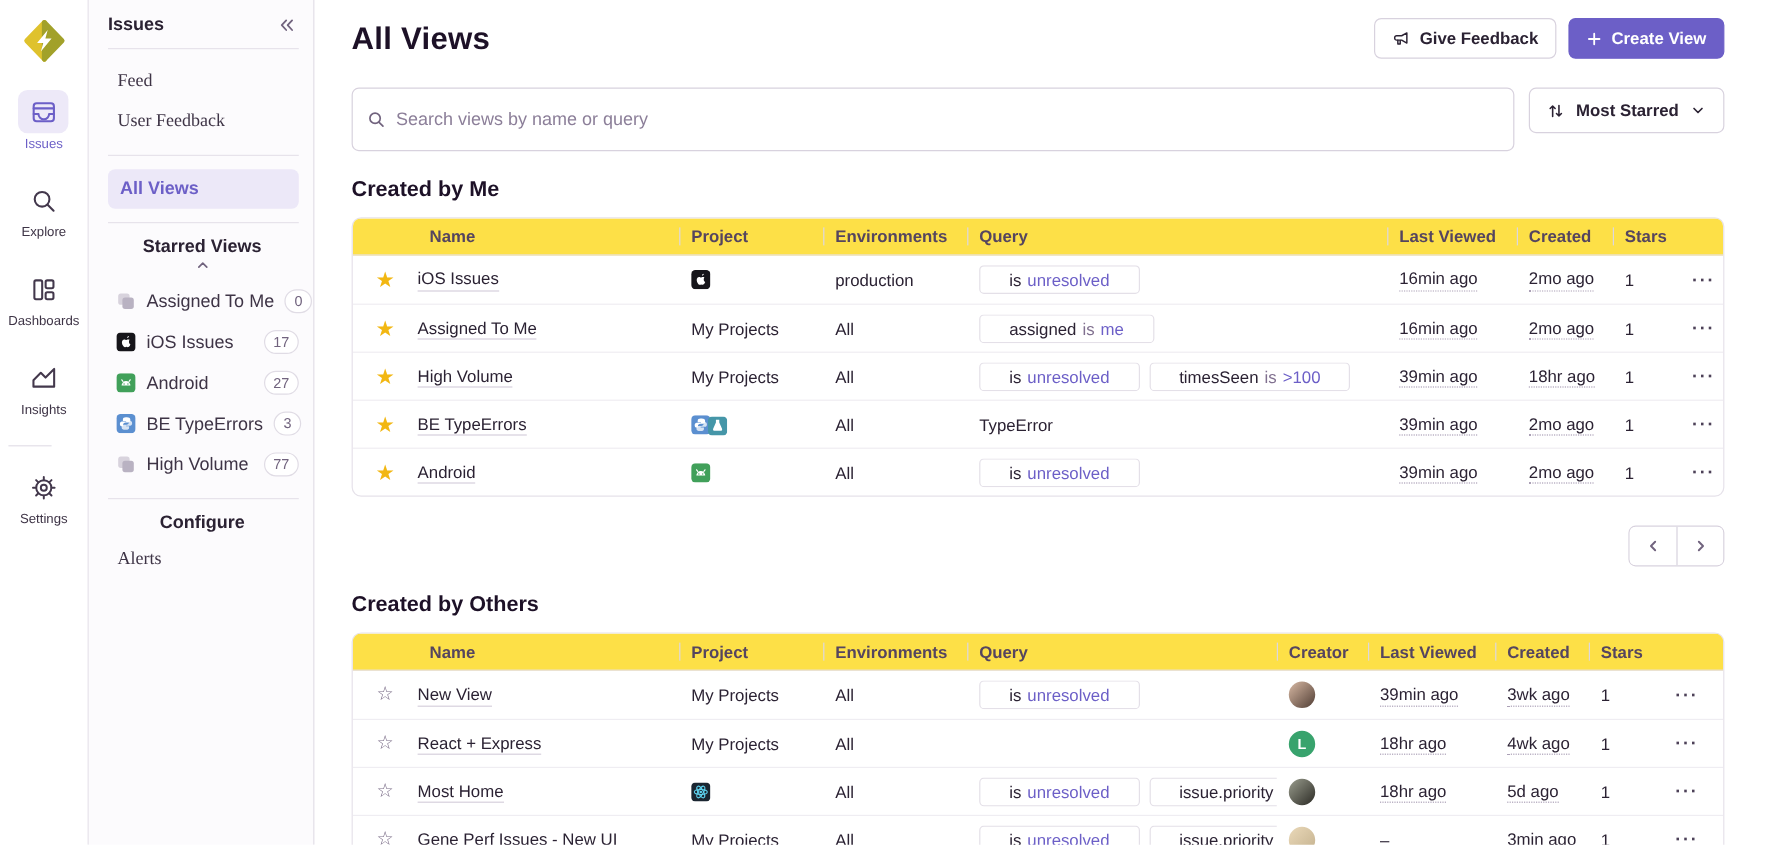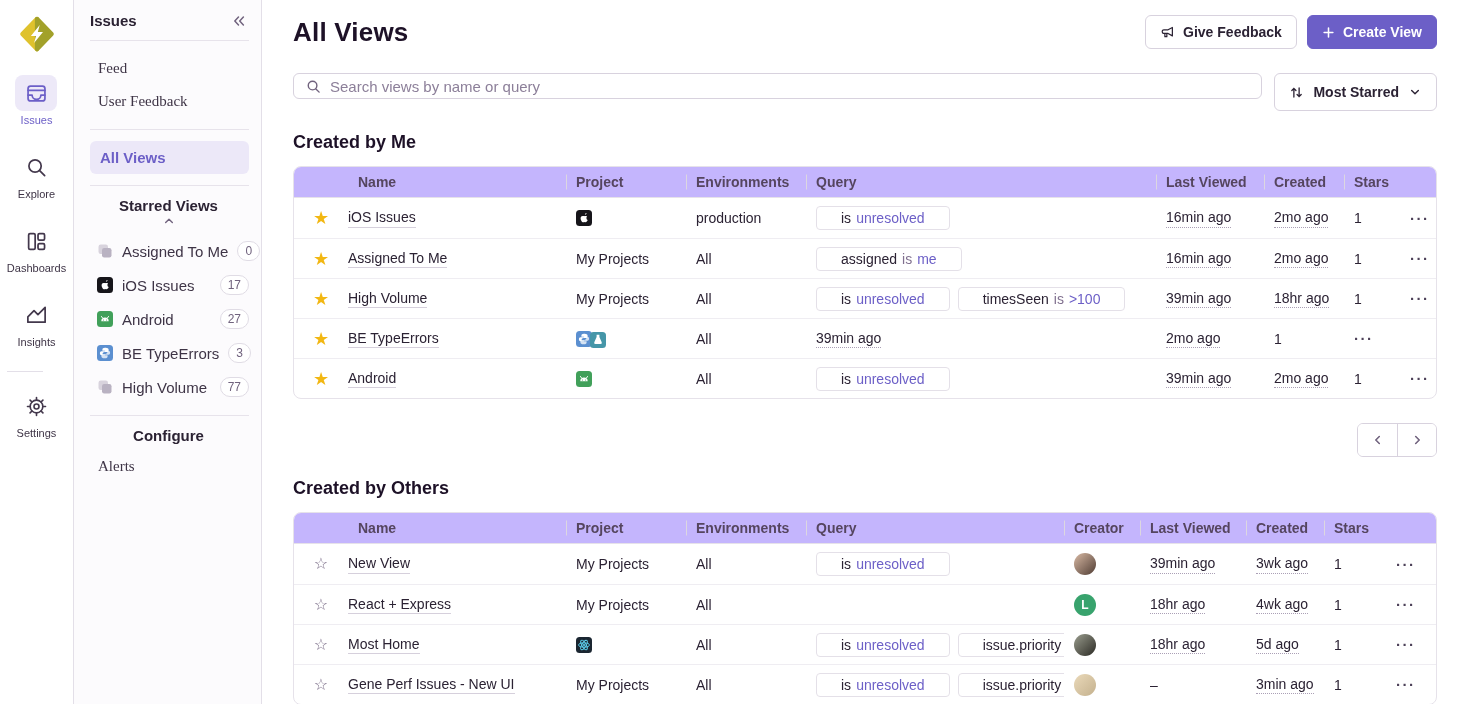--- a/index.html
+++ b/index.html
@@ -40,32 +40,32 @@
   .main { flex:1; min-width:0; padding:15px 34px 0 31px; }
   .page-head { display:flex; justify-content:space-between; align-items:center; }
   h1 { font-size:26px; font-weight:700; color:#1D1127; letter-spacing:.2px; }
   .head-actions { display:flex; gap:10px;margin-left:43px; }
   .btn { display:inline-flex; align-items:center; gap:8px; height:34px; padding:0 14px;
     border-radius:6px; font-size:14px; font-weight:600; cursor:pointer;
     border:1px solid #D8D2DE; background:#fff; color:#2B2233; }
   .btn.primary { background:#6C5FC7; border-color:#6C5FC7; color:#fff; }
 
   .toolbar { display:flex; gap:12px; margin-top:24px; }
-  .search { flex:1; display:flex; align-items:center; gap:9px; height:26px;
+  .search { flex:1; display:flex; align-items:center; gap:9px; height:53px;
     border:1px solid #D8D2DE; border-radius:6px; background:#fff; padding:0 12px; }
   .search input { border:none; outline:none; flex:1; font-size:15px; color:#2B2233; background:transparent;
     font-family:"Liberation Sans", sans-serif; }
   .search input::placeholder { color:#8C7F99; }
   .sort-btn { display:flex; align-items:center; gap:9px; height:38px; padding:0 14px;
     border:1px solid #D8D2DE; border-radius:6px; background:#fff;
     font-size:14px; font-weight:600; color:#2B2233; cursor:pointer; }
 
   .section-title { font-size:18px; font-weight:700; color:#1D1127; margin:21px 0 13px; }
   .tbl { border:1px solid #E6E2EA; border-radius:8px; background:#fff; overflow:hidden; }
-  .thead { display:grid; background:#c4b5fd; height:31px; align-items:center;
+  .thead { display:grid; background:#fde047; height:31px; align-items:center;
     border-bottom:1px solid #E6E2EA; color:#55455F; font-size:14px; font-weight:600; }
   .tr { display:grid; height:40px; align-items:center; border-top:1px solid #EFEDF2;
     font-size:14px; color:#2B2233; }
   .tbody .tr:first-child { border-top:none; }
   .t1 .thead, .t1 .tr { grid-template-columns:54px 218px 120px 120px 1fr 108px 80px 56px 36px; }
   .t2 .thead, .t2 .tr { grid-template-columns:54px 218px 120px 120px 1fr 76px 106px 78px 62px 50px; }
   .th { position:relative; padding-left:10px; white-space:nowrap; }
   .th:first-child { padding:0; }
   .th.sep::before { content:''; position:absolute; left:0; top:50%; transform:translateY(-50%);
     width:1px; height:15px; background:#DCD7E0; }
@@ -426,20 +426,23 @@
                 </svg>
               </span>
               <span class="pico">
                 <svg viewBox="0 0 16 16" width="16" height="16">
                   <rect width="16" height="16" rx="3.5" fill="#4596A8"></rect>
                   <path d="M6.6 2.8h2.8v2.3l2.3 5.2a1.2 1.2 0 0 1-1.1 1.7H5.4a1.2 1.2 0 0 1-1.1-1.7l2.3-5.2z" fill="#fff"></path>
                 </svg>
               </span>
             </div>
             <div class="td">All</div>
+            <div class="td td-query">
+              <span class="q-plain">TypeError</span>
+            </div>
             <div class="td">
               <span class="time">39min ago</span>
             </div>
             <div class="td">
               <span class="time">2mo ago</span>
             </div>
             <div class="td">1</div>
             <div class="td">
               <span class="dots">···</span>
             </div>

